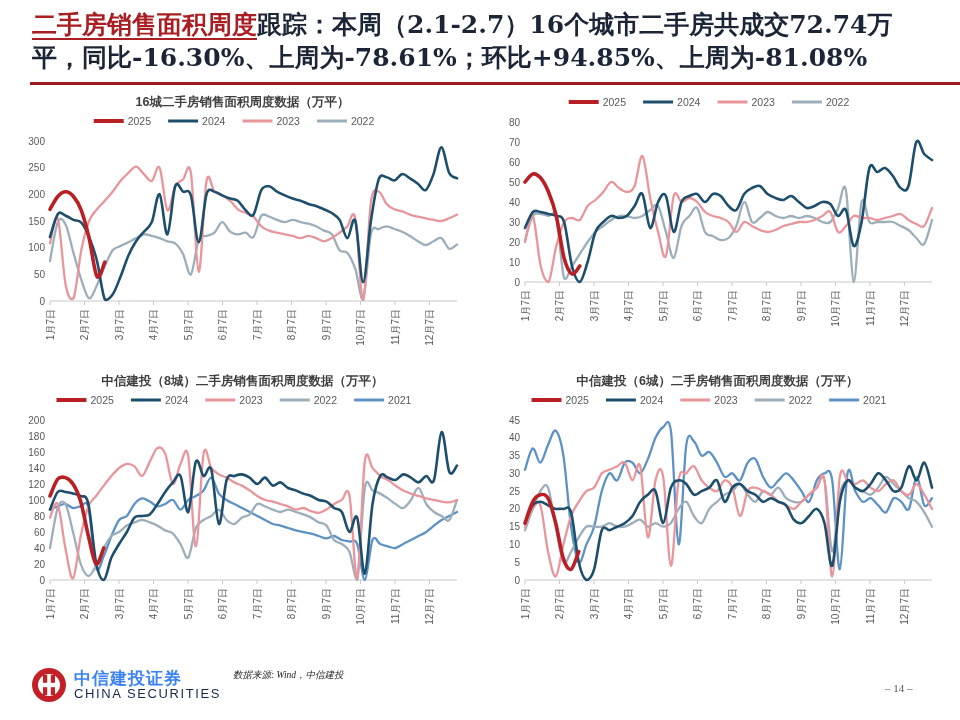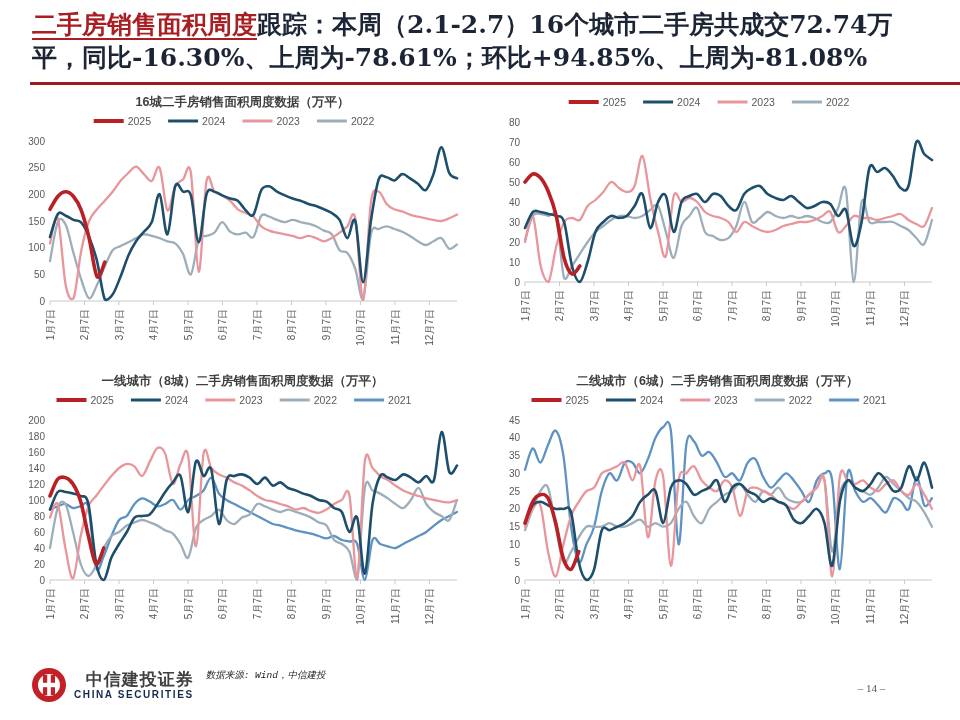--- a/index.html
+++ b/index.html
@@ -12,23 +12,23 @@
             text-decoration-thickness:2px;}
   .divider{position:absolute;left:30px;right:30px;top:82px;height:3px;background:#9c1b20;}
   .charts{position:absolute;top:92px;left:16px;width:928px;
           display:grid;grid-template-columns:1fr 1fr;column-gap:22px;row-gap:18px;}
   .chart{width:453px;}
   .ct{text-align:center;font-size:12.5px;font-weight:bold;color:#3f3f3f;margin:2px 0 0 0;}
   .footer{position:absolute;left:30px;right:26px;top:666px;display:flex;
           align-items:flex-start;gap:12px;}
   .brand{display:flex;align-items:center;gap:6px;min-width:158px;}
   .brand-txt{display:flex;flex-direction:column;line-height:1.1;}
-  .brand-cn{font-family:"DejaVu Serif",serif;font-weight:bold;font-size:17px;color:#404040;letter-spacing:1px;text-align:right;}
-  .brand-en{font-size:10px;color:#152a4e;letter-spacing:1.6px;font-weight:bold;}
-  .notes{flex:1;max-width:640px;font-family:Liberation Mono, monospace;font-style:italic;
+  .brand-cn{font-family:"DejaVu Serif",serif;font-weight:bold;font-size:17px;color:#3b82f6;letter-spacing:1px;}
+  .brand-en{font-size:13px;color:#152a4e;letter-spacing:1.6px;}
+  .notes{flex:1;max-width:640px;font-family:Liberation Serif, serif;font-style:italic;
          font-size:9.5px;color:#222;line-height:1.6;padding-top:2px;}
   .page{font-size:11px;color:#555;padding-top:16px;white-space:nowrap;font-family:"Liberation Serif",serif;}
 </style>
 </head>
 <body>
 
 <div class="slide">
 
   <div class="hdr"><span class="red">二手房销售面积周度</span><span>跟踪：本周（2.1-2.7）16个城市二手房共成交72.74万平，同比-16.30%、上周为-78.61%；环比+94.85%、上周为-81.08%</span></div>
 
@@ -128,21 +128,21 @@
           <text transform="translate(382.91525423728814,198) rotate(-90)" text-anchor="end" font-size="10" fill="#595959" font-family="&quot;Liberation Sans&quot;,sans-serif">11月7日</text>
           <line x1="413.4067796610169" y1="190" x2="413.4067796610169" y2="194" stroke="#c9c9c9" stroke-width="1"></line>
           <text transform="translate(417.4067796610169,198) rotate(-90)" text-anchor="end" font-size="10" fill="#595959" font-family="&quot;Liberation Sans&quot;,sans-serif">12月7日</text>
           <path d="M34.0,148.0C35.3,144.0 39.2,128.3 41.8,124.0C44.4,119.7 47.0,122.0 49.7,122.0C52.3,122.0 54.9,123.3 57.5,124.0C60.1,124.7 62.7,115.7 65.3,126.0C67.9,136.3 70.5,178.0 73.1,186.0C75.7,190.0 78.4,178.0 81.0,174.0C83.6,170.0 86.2,166.0 88.8,162.0C91.4,158.0 94.0,153.7 96.6,150.0C99.2,146.3 101.8,142.7 104.4,140.0C107.1,137.3 109.7,136.0 112.3,134.0C114.9,132.0 117.5,129.7 120.1,128.0C122.7,126.3 125.3,124.7 127.9,124.0C130.5,123.3 133.1,123.7 135.8,124.0C138.4,124.3 141.0,126.0 143.6,126.0C146.2,126.0 148.8,125.3 151.4,124.0C154.0,122.7 156.6,119.7 159.2,118.0C161.8,116.3 164.4,110.3 167.1,114.0C169.7,117.7 172.3,131.3 174.9,140.0C177.5,148.7 180.1,167.0 182.7,166.0C185.3,165.0 187.9,141.0 190.5,134.0C193.1,127.0 195.8,127.0 198.4,124.0C201.0,121.0 203.6,113.3 206.2,116.0C208.8,118.7 211.4,135.3 214.0,140.0C216.6,144.7 219.2,142.7 221.8,144.0C224.5,145.3 227.1,147.7 229.7,148.0C232.3,148.3 234.9,148.3 237.5,146.0C240.1,143.7 242.7,140.0 245.3,134.0C247.9,128.0 250.5,110.7 253.2,110.0C255.8,109.3 258.4,127.3 261.0,130.0C263.6,132.7 266.2,127.7 268.8,126.0C271.4,124.3 274.0,120.3 276.6,120.0C279.2,119.7 281.9,123.0 284.5,124.0C287.1,125.0 289.7,126.0 292.3,126.0C294.9,126.0 297.5,124.0 300.1,124.0C302.7,124.0 305.3,126.0 307.9,126.0C310.6,126.0 313.2,124.0 315.8,124.0C318.4,124.0 321.0,125.0 323.6,126.0C326.2,127.0 328.8,129.3 331.4,130.0C334.0,130.7 336.6,132.3 339.3,130.0C341.9,127.7 344.5,121.3 347.1,116.0C349.7,110.7 352.3,85.7 354.9,98.0C357.5,110.3 360.1,188.0 362.7,190.0C365.3,190.0 367.9,120.0 370.6,110.0C373.2,100.0 375.8,126.7 378.4,130.0C381.0,133.3 383.6,130.0 386.2,130.0C388.8,130.0 391.4,130.0 394.0,130.0C396.6,130.0 399.3,129.3 401.9,130.0C404.5,130.7 407.1,132.7 409.7,134.0C412.3,135.3 414.9,136.0 417.5,138.0C420.1,140.0 422.7,143.7 425.3,146.0C428.0,148.3 430.6,155.0 433.2,152.0C435.8,149.0 439.7,132.0 441.0,128.0" fill="none" stroke="#9daebb" stroke-width="2.3" stroke-linecap="round" stroke-linejoin="round"></path>
           <path d="M34.0,150.0C35.3,145.7 39.2,120.0 41.8,124.0C44.4,128.0 47.0,163.0 49.7,174.0C52.3,185.0 54.9,190.0 57.5,190.0C60.1,186.7 62.7,164.0 65.3,154.0C67.9,144.0 70.5,134.7 73.1,130.0C75.7,125.3 78.4,126.3 81.0,126.0C83.6,125.7 86.2,130.0 88.8,128.0C91.4,126.0 94.0,117.3 96.6,114.0C99.2,110.7 101.8,110.3 104.4,108.0C107.1,105.7 109.7,103.0 112.3,100.0C114.9,97.0 117.5,90.7 120.1,90.0C122.7,89.3 125.3,94.3 127.9,96.0C130.5,97.7 133.1,100.3 135.8,100.0C138.4,99.7 141.0,100.0 143.6,94.0C146.2,88.0 148.8,62.0 151.4,64.0C154.0,66.0 156.6,93.3 159.2,106.0C161.8,118.7 164.4,130.3 167.1,140.0C169.7,149.7 172.3,170.0 174.9,164.0C177.5,158.0 180.1,113.0 182.7,104.0C185.3,95.0 187.9,109.7 190.5,110.0C193.1,110.3 195.8,106.0 198.4,106.0C201.0,106.0 203.6,107.7 206.2,110.0C208.8,112.3 211.4,117.7 214.0,120.0C216.6,122.3 219.2,123.0 221.8,124.0C224.5,125.0 227.1,125.0 229.7,126.0C232.3,127.0 234.9,127.7 237.5,130.0C240.1,132.3 242.7,140.0 245.3,140.0C247.9,140.0 250.5,131.0 253.2,130.0C255.8,129.0 258.4,132.7 261.0,134.0C263.6,135.3 266.2,137.0 268.8,138.0C271.4,139.0 274.0,140.0 276.6,140.0C279.2,140.0 281.9,139.0 284.5,138.0C287.1,137.0 289.7,135.0 292.3,134.0C294.9,133.0 297.5,132.7 300.1,132.0C302.7,131.3 305.3,130.3 307.9,130.0C310.6,129.7 313.2,130.3 315.8,130.0C318.4,129.7 321.0,129.0 323.6,128.0C326.2,127.0 328.8,125.3 331.4,124.0C334.0,122.7 336.6,117.3 339.3,120.0C341.9,122.7 344.5,137.7 347.1,140.0C349.7,142.3 352.3,136.7 354.9,134.0C357.5,131.3 360.1,125.3 362.7,124.0C365.3,122.7 367.9,125.7 370.6,126.0C373.2,126.3 375.8,125.7 378.4,126.0C381.0,126.3 383.6,128.0 386.2,128.0C388.8,128.0 391.4,126.7 394.0,126.0C396.6,125.3 399.3,124.7 401.9,124.0C404.5,123.3 407.1,121.3 409.7,122.0C412.3,122.7 414.9,126.3 417.5,128.0C420.1,129.7 422.7,131.0 425.3,132.0C428.0,133.0 430.6,136.7 433.2,134.0C435.8,131.3 439.7,119.0 441.0,116.0" fill="none" stroke="#e8969b" stroke-width="2.3" stroke-linecap="round" stroke-linejoin="round"></path>
           <path d="M34.0,136.0C35.3,133.3 39.2,122.7 41.8,120.0C44.4,117.3 47.0,119.7 49.7,120.0C52.3,120.3 54.9,121.3 57.5,122.0C60.1,122.7 62.7,122.7 65.3,124.0C67.9,125.3 70.5,121.7 73.1,130.0C75.7,138.3 78.4,164.0 81.0,174.0C83.6,184.0 86.2,190.0 88.8,190.0C91.4,189.3 94.0,178.3 96.6,170.0C99.2,161.7 101.8,146.7 104.4,140.0C107.1,133.3 109.7,132.7 112.3,130.0C114.9,127.3 117.5,124.7 120.1,124.0C122.7,123.3 125.3,126.0 127.9,126.0C130.5,126.0 133.1,126.0 135.8,124.0C138.4,122.0 141.0,117.7 143.6,114.0C146.2,110.3 148.8,98.3 151.4,102.0C154.0,105.7 156.6,134.7 159.2,136.0C161.8,137.3 164.4,115.3 167.1,110.0C169.7,104.7 172.3,99.0 174.9,104.0C177.5,109.0 180.1,139.0 182.7,140.0C185.3,141.0 187.9,116.0 190.5,110.0C193.1,104.0 195.8,105.3 198.4,104.0C201.0,102.7 203.6,101.0 206.2,102.0C208.8,103.0 211.4,110.0 214.0,110.0C216.6,110.0 219.2,103.0 221.8,102.0C224.5,101.0 227.1,102.0 229.7,104.0C232.3,106.0 234.9,111.7 237.5,114.0C240.1,116.3 242.7,120.0 245.3,118.0C247.9,116.0 250.5,105.7 253.2,102.0C255.8,98.3 258.4,97.3 261.0,96.0C263.6,94.7 266.2,93.0 268.8,94.0C271.4,95.0 274.0,100.0 276.6,102.0C279.2,104.0 281.9,105.0 284.5,106.0C287.1,107.0 289.7,108.3 292.3,108.0C294.9,107.7 297.5,103.7 300.1,104.0C302.7,104.3 305.3,108.0 307.9,110.0C310.6,112.0 313.2,115.3 315.8,116.0C318.4,116.7 321.0,115.0 323.6,114.0C326.2,113.0 328.8,110.3 331.4,110.0C334.0,109.7 336.6,109.7 339.3,112.0C341.9,114.3 344.5,123.0 347.1,124.0C349.7,125.0 352.3,113.0 354.9,118.0C357.5,123.0 360.1,152.0 362.7,154.0C365.3,156.0 367.9,143.0 370.6,130.0C373.2,117.0 375.8,84.3 378.4,76.0C381.0,67.7 383.6,80.0 386.2,80.0C388.8,80.0 391.4,75.3 394.0,76.0C396.6,76.7 399.3,80.7 401.9,84.0C404.5,87.3 407.1,94.3 409.7,96.0C412.3,97.7 414.9,101.7 417.5,94.0C420.1,86.3 422.7,55.3 425.3,50.0C428.0,44.7 430.6,59.0 433.2,62.0C435.8,65.0 439.7,67.0 441.0,68.0" fill="none" stroke="#1d4e6b" stroke-width="2.6" stroke-linecap="round" stroke-linejoin="round"></path>
           <path d="M34.0,90.0C35.3,88.7 39.2,82.7 41.8,82.0C44.4,81.3 47.0,83.0 49.7,86.0C52.3,89.0 54.9,93.7 57.5,100.0C60.1,106.3 62.7,113.0 65.3,124.0C67.9,135.0 70.5,156.3 73.1,166.0C75.7,175.7 78.4,180.7 81.0,182.0C83.6,183.3 87.5,175.3 88.8,174.0" fill="none" stroke="#b92025" stroke-width="3.6" stroke-linecap="round" stroke-linejoin="round"></path>
         </svg>
     </div>
     <div class="chart">
-      <div class="ct">一线城市（8城）二手房销售面积周度数据（万平）</div>
+      <div class="ct">中信建投（8城）二手房销售面积周度数据（万平）</div>
       <svg width="453" height="238">
           <line x1="40.5" y1="10" x2="70.5" y2="10" stroke="#b92025" stroke-width="4"></line>
           <text x="74.5" y="13.5" font-size="10.5" fill="#595959" font-family="&quot;Liberation Sans&quot;,sans-serif">2025</text>
           <line x1="114.9" y1="10" x2="144.9" y2="10" stroke="#1d4e6b" stroke-width="3"></line>
           <text x="148.9" y="13.5" font-size="10.5" fill="#595959" font-family="&quot;Liberation Sans&quot;,sans-serif">2024</text>
           <line x1="189.3" y1="10" x2="219.3" y2="10" stroke="#e8969b" stroke-width="3"></line>
           <text x="223.3" y="13.5" font-size="10.5" fill="#595959" font-family="&quot;Liberation Sans&quot;,sans-serif">2023</text>
           <line x1="263.70000000000005" y1="10" x2="293.70000000000005" y2="10" stroke="#9daebb" stroke-width="3"></line>
           <text x="297.70000000000005" y="13.5" font-size="10.5" fill="#595959" font-family="&quot;Liberation Sans&quot;,sans-serif">2022</text>
           <line x1="338.1" y1="10" x2="368.1" y2="10" stroke="#5e92c4" stroke-width="3"></line>
@@ -184,21 +184,21 @@
           <line x1="413.4067796610169" y1="190" x2="413.4067796610169" y2="194" stroke="#c9c9c9" stroke-width="1"></line>
           <text transform="translate(417.4067796610169,198) rotate(-90)" text-anchor="end" font-size="10" fill="#595959" font-family="&quot;Liberation Sans&quot;,sans-serif">12月7日</text>
           <path d="M34.0,119.6C35.3,119.1 39.1,117.3 41.7,116.4C44.2,115.5 46.8,113.7 49.4,114.0C51.9,114.3 54.5,117.6 57.0,118.0C59.6,118.4 62.2,116.4 64.7,116.4C67.3,116.4 69.8,107.7 72.4,118.0C75.0,128.3 77.5,170.0 80.1,178.0C82.6,186.0 85.2,171.3 87.8,166.0C90.3,160.7 92.9,152.0 95.4,146.0C98.0,140.0 100.6,133.3 103.1,130.0C105.7,126.7 108.2,128.7 110.8,126.0C113.4,123.3 115.9,116.9 118.5,114.0C121.0,111.1 123.6,108.8 126.2,108.4C128.7,108.0 131.3,110.3 133.8,111.6C136.4,112.9 138.9,116.0 141.5,116.4C144.1,116.8 146.6,115.1 149.2,114.0C151.7,112.9 154.3,109.1 156.9,110.0C159.4,110.9 162.0,119.6 164.5,119.6C167.1,119.6 169.7,112.3 172.2,110.0C174.8,107.7 177.3,107.6 179.9,106.0C182.5,104.4 185.0,103.5 187.6,100.4C190.1,97.3 192.7,87.1 195.3,87.6C197.8,88.1 200.4,99.9 202.9,103.6C205.5,107.3 208.1,108.3 210.6,110.0C213.2,111.7 215.7,112.7 218.3,114.0C220.9,115.3 223.4,116.7 226.0,118.0C228.5,119.3 231.1,120.7 233.7,122.0C236.2,123.3 238.8,124.7 241.3,126.0C243.9,127.3 246.5,128.7 249.0,130.0C251.6,131.3 254.1,133.1 256.7,134.0C259.3,134.9 261.8,134.9 264.4,135.6C266.9,136.3 269.5,137.2 272.1,138.0C274.6,138.8 277.2,139.7 279.7,140.4C282.3,141.1 284.9,141.5 287.4,142.0C290.0,142.5 292.5,142.9 295.1,143.6C297.7,144.3 300.2,145.2 302.8,146.0C305.3,146.8 307.9,148.4 310.5,148.4C313.0,148.4 315.6,145.7 318.1,146.0C320.7,146.3 323.3,149.1 325.8,150.0C328.4,150.9 330.9,150.9 333.5,151.6C336.1,152.3 338.6,147.6 341.2,154.0C343.7,160.4 346.3,190.0 348.8,190.0C351.4,189.3 354.0,156.0 356.5,150.0C359.1,144.0 361.6,152.9 364.2,154.0C366.8,155.1 369.3,155.7 371.9,156.4C374.4,157.1 377.0,158.4 379.6,158.0C382.1,157.6 384.7,155.3 387.2,154.0C389.8,152.7 392.4,151.3 394.9,150.0C397.5,148.7 400.0,147.3 402.6,146.0C405.2,144.7 407.7,143.7 410.3,142.0C412.8,140.3 415.4,137.6 418.0,135.6C420.5,133.6 423.1,131.6 425.6,130.0C428.2,128.4 430.8,127.3 433.3,126.0C435.9,124.7 439.7,122.7 441.0,122.0" fill="none" stroke="#5e92c4" stroke-width="2.3" stroke-linecap="round" stroke-linejoin="round"></path>
           <path d="M34.0,158.0C35.3,151.3 39.1,125.3 41.7,118.0C44.2,110.7 46.8,110.0 49.4,114.0C51.9,118.0 54.5,132.0 57.0,142.0C59.6,152.0 62.2,166.7 64.7,174.0C67.3,181.3 69.8,185.7 72.4,186.0C75.0,186.3 77.5,180.3 80.1,175.6C82.6,170.9 85.2,162.9 87.8,158.0C90.3,153.1 92.9,148.7 95.4,146.0C98.0,143.3 100.6,143.7 103.1,142.0C105.7,140.3 108.2,137.2 110.8,135.6C113.4,134.0 115.9,133.3 118.5,132.4C121.0,131.5 123.6,130.0 126.2,130.0C128.7,130.0 131.3,131.5 133.8,132.4C136.4,133.3 138.9,134.3 141.5,135.6C144.1,136.9 146.6,139.1 149.2,140.4C151.7,141.7 154.3,141.3 156.9,143.6C159.4,145.9 162.0,150.0 164.5,154.0C167.1,158.0 169.7,170.3 172.2,167.6C174.8,164.9 177.3,144.3 179.9,138.0C182.5,131.7 185.0,132.0 187.6,130.0C190.1,128.0 192.7,127.7 195.3,126.0C197.8,124.3 200.4,118.9 202.9,119.6C205.5,120.3 208.1,127.6 210.6,130.0C213.2,132.4 215.7,134.4 218.3,134.0C220.9,133.6 223.4,129.2 226.0,127.6C228.5,126.0 231.1,126.7 233.7,124.4C236.2,122.1 238.8,115.3 241.3,114.0C243.9,112.7 246.5,115.5 249.0,116.4C251.6,117.3 254.1,118.7 256.7,119.6C259.3,120.5 261.8,122.0 264.4,122.0C266.9,122.0 269.5,119.6 272.1,119.6C274.6,119.6 277.2,121.2 279.7,122.0C282.3,122.8 284.9,123.5 287.4,124.4C290.0,125.3 292.5,126.3 295.1,127.6C297.7,128.9 300.2,131.1 302.8,132.4C305.3,133.7 307.9,132.7 310.5,135.6C313.0,138.5 315.6,146.9 318.1,150.0C320.7,153.1 323.3,152.0 325.8,154.0C328.4,156.0 330.9,156.0 333.5,162.0C336.1,168.0 338.6,190.0 341.2,190.0C343.7,179.3 346.3,112.9 348.8,98.0C351.4,83.1 354.0,99.5 356.5,100.4C359.1,101.3 361.6,102.3 364.2,103.6C366.8,104.9 369.3,106.7 371.9,108.4C374.4,110.1 377.0,112.4 379.6,114.0C382.1,115.6 384.7,118.7 387.2,118.0C389.8,117.3 392.4,113.3 394.9,110.0C397.5,106.7 400.0,97.3 402.6,98.0C405.2,98.7 407.7,110.0 410.3,114.0C412.8,118.0 415.4,120.0 418.0,122.0C420.5,124.0 423.1,124.7 425.6,126.0C428.2,127.3 430.8,132.7 433.3,130.0C435.9,127.3 439.7,113.3 441.0,110.0" fill="none" stroke="#9daebb" stroke-width="2.3" stroke-linecap="round" stroke-linejoin="round"></path>
           <path d="M34.0,127.6C35.3,125.3 39.1,108.9 41.7,114.0C44.2,119.1 46.8,145.6 49.4,158.0C51.9,170.4 54.5,190.0 57.0,188.4C59.6,186.4 62.2,158.0 64.7,146.0C67.3,134.0 69.8,123.1 72.4,116.4C75.0,109.7 77.5,109.5 80.1,106.0C82.6,102.5 85.2,98.9 87.8,95.6C90.3,92.3 92.9,88.9 95.4,86.0C98.0,83.1 100.6,80.0 103.1,78.0C105.7,76.0 108.2,74.3 110.8,74.0C113.4,73.7 115.9,74.4 118.5,76.4C121.0,78.4 123.6,86.8 126.2,86.0C128.7,85.2 131.3,76.3 133.8,71.6C136.4,66.9 138.9,59.3 141.5,58.0C144.1,56.7 146.6,57.6 149.2,63.6C151.7,69.6 154.3,92.3 156.9,94.0C159.4,95.7 162.0,78.7 164.5,74.0C167.1,69.3 169.7,52.3 172.2,66.0C174.8,79.7 177.3,156.8 179.9,156.4C182.5,156.0 185.0,76.7 187.6,63.6C190.1,50.5 192.7,74.5 195.3,78.0C197.8,81.5 200.4,82.8 202.9,84.4C205.5,86.0 208.1,86.3 210.6,87.6C213.2,88.9 215.7,91.1 218.3,92.4C220.9,93.7 223.4,94.3 226.0,95.6C228.5,96.9 231.1,98.7 233.7,100.4C236.2,102.1 238.8,104.4 241.3,106.0C243.9,107.6 246.5,109.1 249.0,110.0C251.6,110.9 254.1,110.9 256.7,111.6C259.3,112.3 261.8,113.2 264.4,114.0C266.9,114.8 269.5,115.5 272.1,116.4C274.6,117.3 277.2,119.3 279.7,119.6C282.3,119.9 284.9,117.7 287.4,118.0C290.0,118.3 292.5,120.4 295.1,121.2C297.7,122.0 300.2,123.1 302.8,122.8C305.3,122.5 307.9,121.1 310.5,119.6C313.0,118.1 315.6,115.6 318.1,114.0C320.7,112.4 323.3,111.3 325.8,110.0C328.4,108.7 330.9,92.9 333.5,106.0C336.1,119.1 338.6,190.0 341.2,188.4C343.7,182.7 346.3,90.0 348.8,71.6C351.4,53.2 354.0,75.6 356.5,78.0C359.1,80.4 361.6,84.0 364.2,86.0C366.8,88.0 369.3,88.4 371.9,90.0C374.4,91.6 377.0,93.9 379.6,95.6C382.1,97.3 384.7,99.1 387.2,100.4C389.8,101.7 392.4,102.7 394.9,103.6C397.5,104.5 400.0,105.2 402.6,106.0C405.2,106.8 407.7,107.7 410.3,108.4C412.8,109.1 415.4,109.5 418.0,110.0C420.5,110.5 423.1,111.2 425.6,111.6C428.2,112.0 430.8,112.7 433.3,112.4C435.9,112.1 439.7,110.4 441.0,110.0" fill="none" stroke="#e8969b" stroke-width="2.3" stroke-linecap="round" stroke-linejoin="round"></path>
           <path d="M34.0,119.6C35.3,116.7 39.1,104.9 41.7,102.0C44.2,99.1 46.8,101.7 49.4,102.0C51.9,102.3 54.5,102.9 57.0,103.6C59.6,104.3 62.2,104.3 64.7,106.0C67.3,107.7 69.8,102.9 72.4,114.0C75.0,125.1 77.5,159.7 80.1,172.4C82.6,185.1 85.2,190.0 87.8,190.0C90.3,189.2 92.9,173.6 95.4,167.6C98.0,161.6 100.6,158.3 103.1,154.0C105.7,149.7 108.2,146.4 110.8,142.0C113.4,137.6 115.9,130.3 118.5,127.6C121.0,124.9 123.6,126.5 126.2,126.0C128.7,125.5 131.3,126.4 133.8,124.4C136.4,122.4 138.9,117.7 141.5,114.0C144.1,110.3 146.6,105.6 149.2,102.0C151.7,98.4 154.3,95.1 156.9,92.4C159.4,89.7 162.0,81.1 164.5,86.0C167.1,90.9 169.7,124.4 172.2,122.0C174.8,119.6 177.3,77.6 179.9,71.6C182.5,65.6 185.0,84.7 187.6,86.0C190.1,87.3 192.7,71.6 195.3,79.6C197.8,87.6 200.4,132.3 202.9,134.0C205.5,135.7 208.1,98.0 210.6,90.0C213.2,82.0 215.7,86.9 218.3,86.0C220.9,85.1 223.4,84.1 226.0,84.4C228.5,84.7 231.1,86.0 233.7,87.6C236.2,89.2 238.8,94.0 241.3,94.0C243.9,94.0 246.5,87.3 249.0,87.6C251.6,87.9 254.1,94.8 256.7,95.6C259.3,96.4 261.8,92.0 264.4,92.4C266.9,92.8 269.5,96.7 272.1,98.0C274.6,99.3 277.2,99.5 279.7,100.4C282.3,101.3 284.9,102.7 287.4,103.6C290.0,104.5 292.5,104.9 295.1,106.0C297.7,107.1 300.2,109.1 302.8,110.0C305.3,110.9 307.9,110.3 310.5,111.6C313.0,112.9 315.6,116.3 318.1,118.0C320.7,119.7 323.3,118.0 325.8,122.0C328.4,126.0 330.9,141.1 333.5,142.0C336.1,142.9 338.6,120.7 341.2,127.6C343.7,134.5 346.3,185.9 348.8,183.6C351.4,181.3 354.0,130.3 356.5,114.0C359.1,97.7 361.6,90.4 364.2,86.0C366.8,81.6 369.3,86.9 371.9,87.6C374.4,88.3 377.0,90.5 379.6,90.0C382.1,89.5 384.7,84.8 387.2,84.4C389.8,84.0 392.4,86.3 394.9,87.6C397.5,88.9 400.0,92.7 402.6,92.4C405.2,92.1 407.7,86.4 410.3,86.0C412.8,85.6 415.4,97.3 418.0,90.0C420.5,82.7 423.1,43.3 425.6,42.0C428.2,40.7 430.8,76.4 433.3,82.0C435.9,87.6 439.7,76.7 441.0,75.6" fill="none" stroke="#1d4e6b" stroke-width="2.6" stroke-linecap="round" stroke-linejoin="round"></path>
           <path d="M34.0,106.0C35.3,103.2 39.1,92.3 41.7,89.2C44.2,86.1 46.8,86.8 49.4,87.6C51.9,88.4 54.5,90.0 57.0,94.0C59.6,98.0 62.2,102.9 64.7,111.6C67.3,120.3 69.8,135.6 72.4,146.0C75.0,156.4 77.5,172.0 80.1,174.0C82.6,176.0 86.5,160.7 87.8,158.0" fill="none" stroke="#b92025" stroke-width="3.6" stroke-linecap="round" stroke-linejoin="round"></path>
         </svg>
     </div>
     <div class="chart">
-      <div class="ct">二线城市（6城）二手房销售面积周度数据（万平）</div>
+      <div class="ct">中信建投（6城）二手房销售面积周度数据（万平）</div>
       <svg width="453" height="238">
           <line x1="40.5" y1="10" x2="70.5" y2="10" stroke="#b92025" stroke-width="4"></line>
           <text x="74.5" y="13.5" font-size="10.5" fill="#595959" font-family="&quot;Liberation Sans&quot;,sans-serif">2025</text>
           <line x1="114.9" y1="10" x2="144.9" y2="10" stroke="#1d4e6b" stroke-width="3"></line>
           <text x="148.9" y="13.5" font-size="10.5" fill="#595959" font-family="&quot;Liberation Sans&quot;,sans-serif">2024</text>
           <line x1="189.3" y1="10" x2="219.3" y2="10" stroke="#e8969b" stroke-width="3"></line>
           <text x="223.3" y="13.5" font-size="10.5" fill="#595959" font-family="&quot;Liberation Sans&quot;,sans-serif">2023</text>
           <line x1="263.70000000000005" y1="10" x2="293.70000000000005" y2="10" stroke="#9daebb" stroke-width="3"></line>
           <text x="297.70000000000005" y="13.5" font-size="10.5" fill="#595959" font-family="&quot;Liberation Sans&quot;,sans-serif">2022</text>
           <line x1="338.1" y1="10" x2="368.1" y2="10" stroke="#5e92c4" stroke-width="3"></line>

